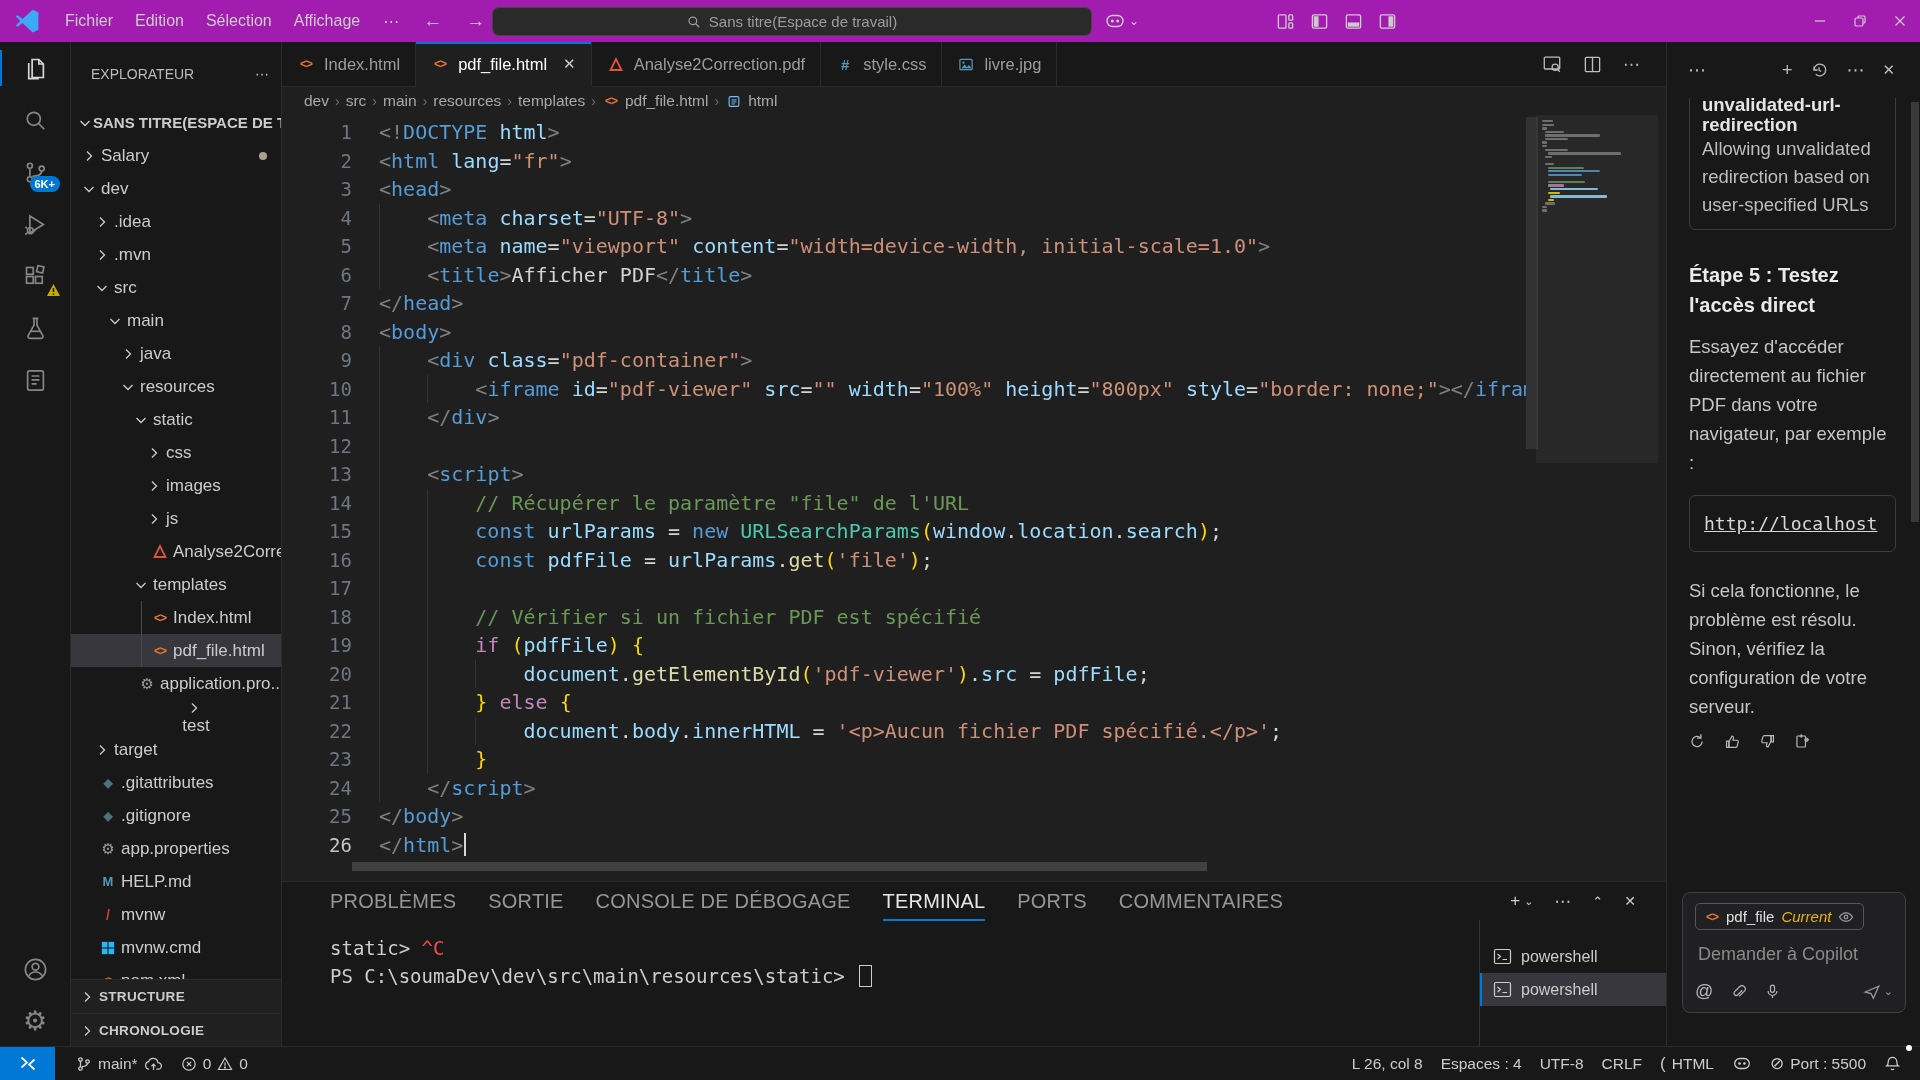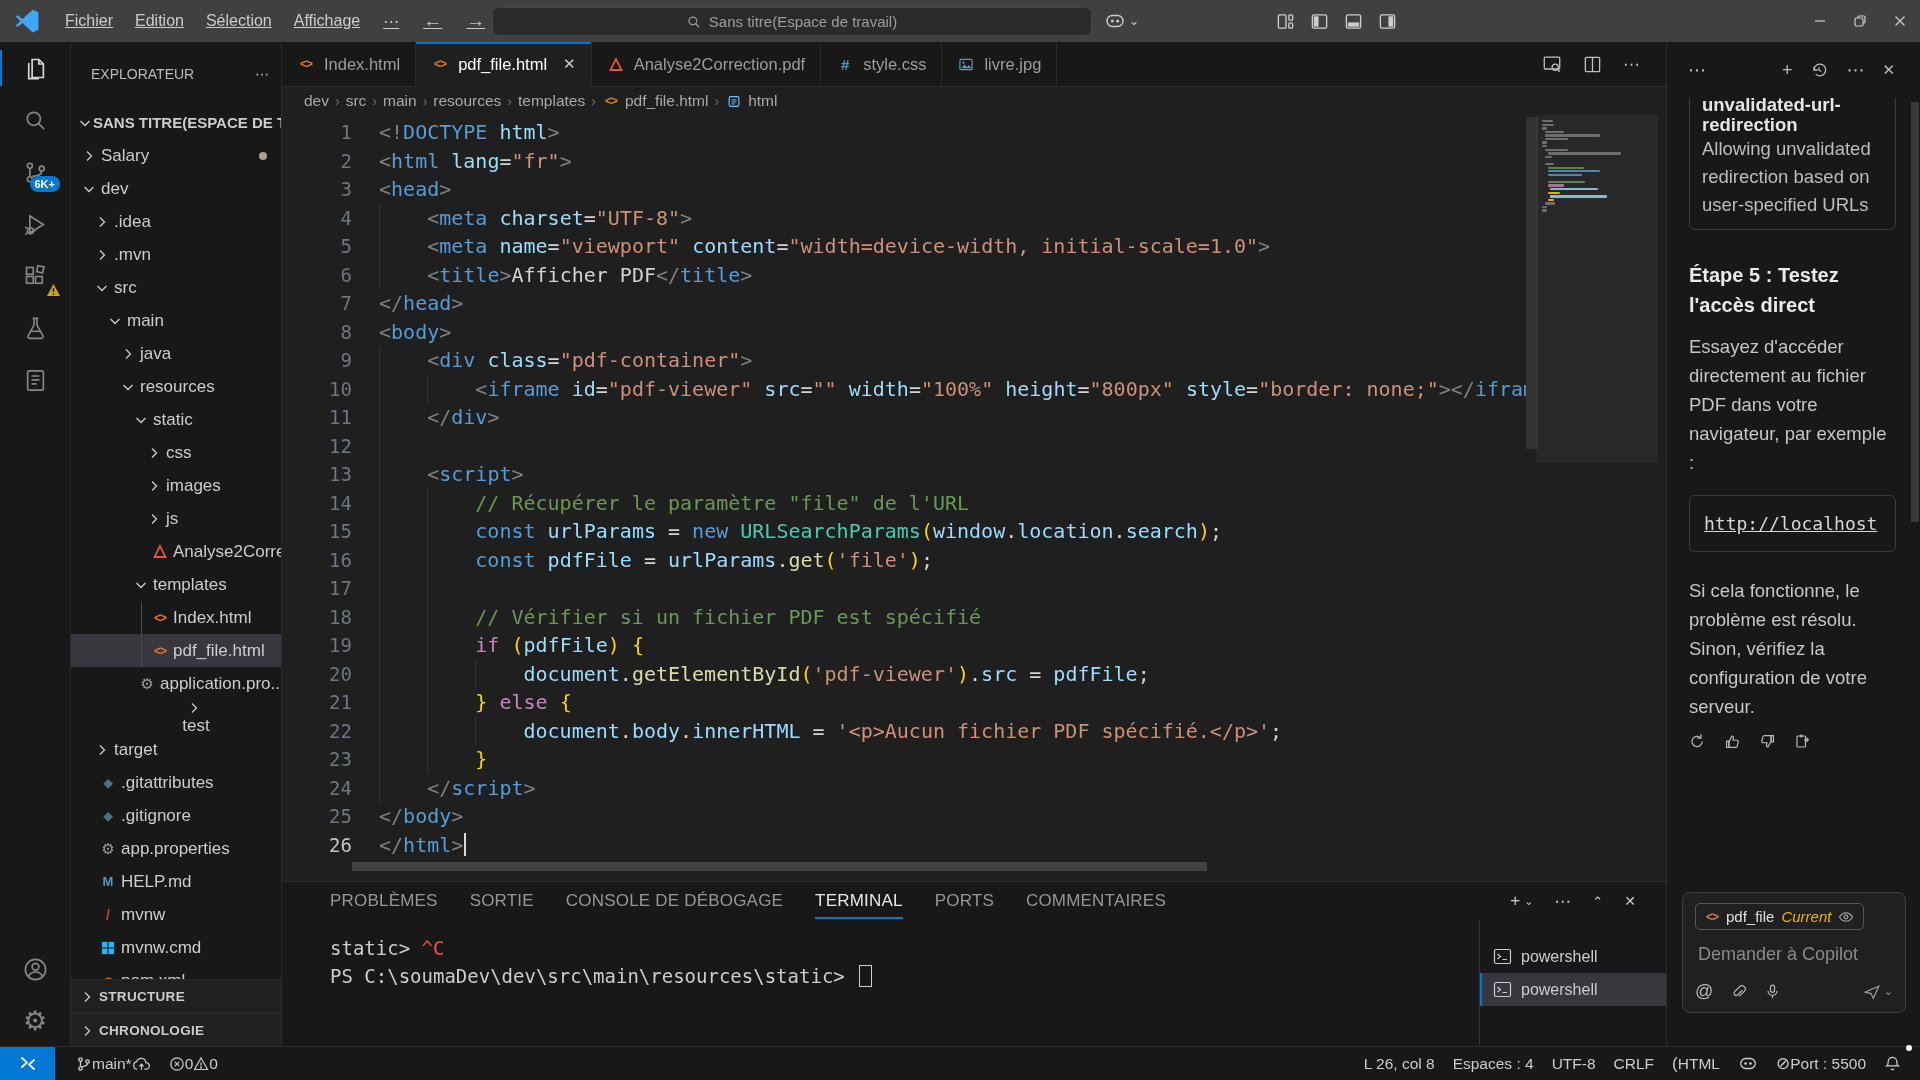--- a/index.html
+++ b/index.html
@@ -1,20 +1,20 @@
 <!DOCTYPE html>
 <html><head>
 <meta charset="utf-8">
 <style>
   html,body{margin:0;padding:0;background:#0a0a0a;}
   #app{width:1920px;height:1080px;position:relative;overflow:hidden;background:#181818;
        font-family:"Liberation Sans",sans-serif;color:#cccccc;-webkit-font-smoothing:antialiased;}
   svg{display:block;}
   
-  .titlebar{height:42px;background:#404040;display:flex;align-items:center;position:relative;text-decoration:underline;}
+  .titlebar{height:42px;background:#a21caf;display:flex;align-items:center;position:relative;}
   .tb-logo{width:26px;height:26px;margin:0 14px 0 14px;}
   .menu-bar{display:flex;align-items:center;}
   .menu-item{padding:0 11px;font-size:16px;color:#cccccc;cursor:default;}
   .menu-overflow{padding:0 12px;font-size:16px;color:#cccccc;}
   .nav-arrow{font-size:19px;color:#cccccc;padding:0 12px;}
   .cmd-center{position:absolute;left:492px;top:7px;width:598px;height:27px;background:#2a2a2b;
       border:1px solid #454545;border-radius:7px;display:flex;align-items:center;justify-content:center;
       gap:8px;font-size:15px;color:#9d9d9d;}
   .tb-copilot{position:absolute;left:1104px;top:0;height:42px;display:flex;align-items:center;gap:3px;color:#cccccc;}
   .layout-icons{position:absolute;left:1276px;top:0;height:42px;display:flex;align-items:center;gap:15px;}
@@ -84,21 +84,21 @@
   .tk-v{color:#9cdcfe;} .tk-f{color:#dcdcaa;} .tk-n{color:#4ec9b0;} .tk-b{color:#ffd700;}
   .minimap{position:absolute;right:14px;top:5px;width:110px;}
   .mm-bar{height:2.4px;margin-bottom:1.2px;border-radius:1px;opacity:.8;}
   .mm-slider{position:absolute;right:8px;top:0;width:122px;height:348px;background:rgba(255,255,255,.045);}
   .vscroll{position:absolute;right:128px;top:2px;width:12px;height:332px;background:#4a4a4a;opacity:.45;}
   .hscroll{position:absolute;left:70px;bottom:10px;width:855px;height:9px;background:rgba(121,121,121,.38);}
   
   .panel{height:165px;flex:none;background:#181818;border-top:1px solid #2b2b2b;position:relative;
       display:flex;flex-direction:column;}
   .panel-header{height:38px;display:flex;align-items:center;padding-left:48px;gap:32px;flex:none;}
-  .panel-tab{font-size:17px;color:#969696;position:relative;letter-spacing:.2px;}
+  .panel-tab{font-size:20px;color:#969696;position:relative;letter-spacing:.2px;}
   .panel-tab.active{color:#e7e7e7;}
   .panel-tab.active::after{content:"";position:absolute;left:0;right:0;bottom:-8px;height:2px;background:#0078d4;}
   .panel-actions{position:absolute;right:30px;top:0;height:38px;display:flex;gap:21px;align-items:center;color:#cccccc;}
   .pa-glyph{font-size:17px;}
   .panel-body{flex:1;display:flex;min-height:0;}
   .term-out{flex:1;padding:14px 0 0 48px;font-family:"DejaVu Sans Mono","Liberation Mono",monospace;
       font-size:19px;line-height:28px;color:#cccccc;white-space:pre;}
   .t-r{color:#f14c4c;}
   .term-cursor{display:inline-block;width:11px;height:20px;border:1.4px solid #cccccc;vertical-align:-4px;margin-left:3px;}
   .term-list{width:186px;border-left:1px solid #333333;padding-top:20px;}
@@ -132,21 +132,21 @@
   .chip-badge{color:#eab308;font-style:italic;}
   .chat-ph{color:#8a8a8a;font-size:18px;margin:14px 0 0 3px;}
   .chat-in-icons{display:flex;align-items:center;gap:17px;margin-top:16px;color:#b8b8b8;}
   .chat-in-icons .grow{flex:1;}
   .at-glyph{font-size:18px;}
   .send-group{display:flex;align-items:center;gap:3px;color:#9d9d9d;}
   
   .statusbar{position:absolute;left:0;right:0;bottom:0;height:33px;background:#181818;
       border-top:1px solid #2b2b2b;display:flex;align-items:center;font-size:15.5px;color:#cccccc;}
   .sb-remote{width:55px;height:100%;background:#0078d4;display:flex;align-items:center;justify-content:center;color:#ffffff;}
-  .sb-item{display:flex;align-items:center;padding:0 9px;height:100%;}
+  .sb-item{display:flex;align-items:center;gap:6px;padding:0 9px;height:100%;}
   .sb-left{display:flex;margin-left:12px;align-items:center;height:100%;}
   .sb-right{margin-left:auto;display:flex;align-items:center;padding-right:10px;height:100%;}
   .crescent{font-size:17px;color:#cccccc;}
   .bell-wrap{position:relative;}
   .bell-dot{position:absolute;right:-2px;top:-2px;width:6px;height:6px;border-radius:50%;background:#ffffff;}
 </style>
 </head>
 <body>
 
 <div id="app">

